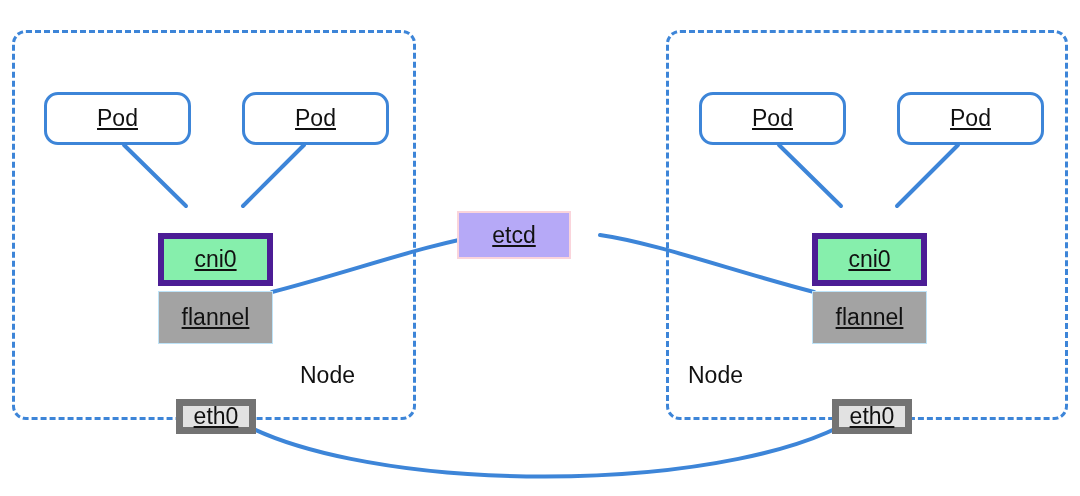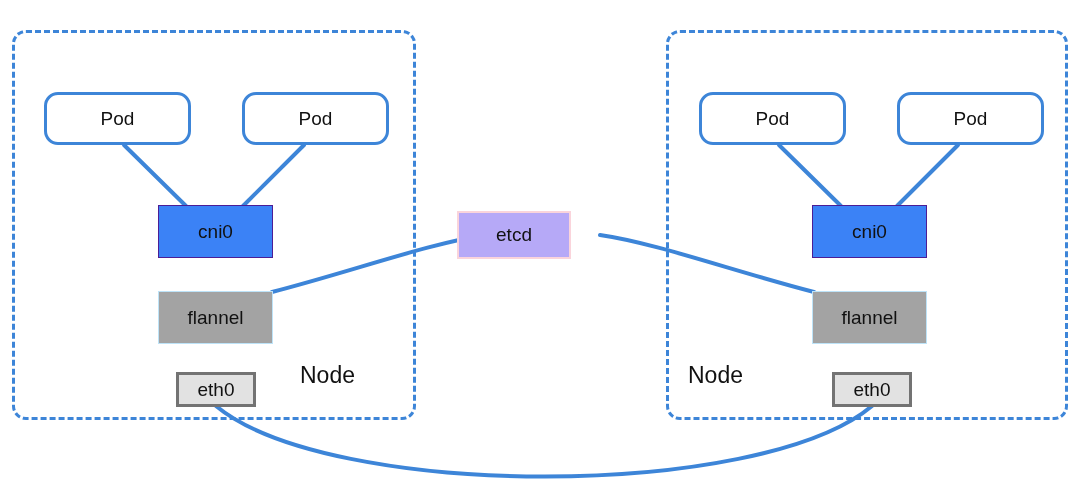--- a/index.html
+++ b/index.html
@@ -38,40 +38,43 @@
     font-size: 23px;
     color: #111111;
     white-space: nowrap;
   }
   .box {
     position: absolute;
     box-sizing: border-box;
     display: flex;
     align-items: center;
     justify-content: center;
-    font-size: 19px;
+    font-size: 23px;
     color: #111111;
     white-space: nowrap;
+    text-decoration: underline;
   }
   .pod-box {
     background: #ffffff;
     border: 3px solid #3d85d8;
     border-radius: 14px;
   }
   .cni-box {
-    background: #3b82f6;
-    border: 1px solid #4c1d95;
+    background: #86efac;
+    border: 6px solid #4c1d95;
+    margin-top: 28px;
   }
   .flannel-box {
     background: #a3a3a3;
     border: 1px solid #bde3f8;
   }
   .eth-box {
     background: #e2e2e2;
-    border: 3px solid #737373;
+    border: 7px solid #737373;
+    margin-top: 27px;
   }
   .etcd-box {
     background: #b6a9f7;
     border: 2px solid #fad4db;
   }
 </style>
 </head>
 <body>
 
 <div id="canvas">

